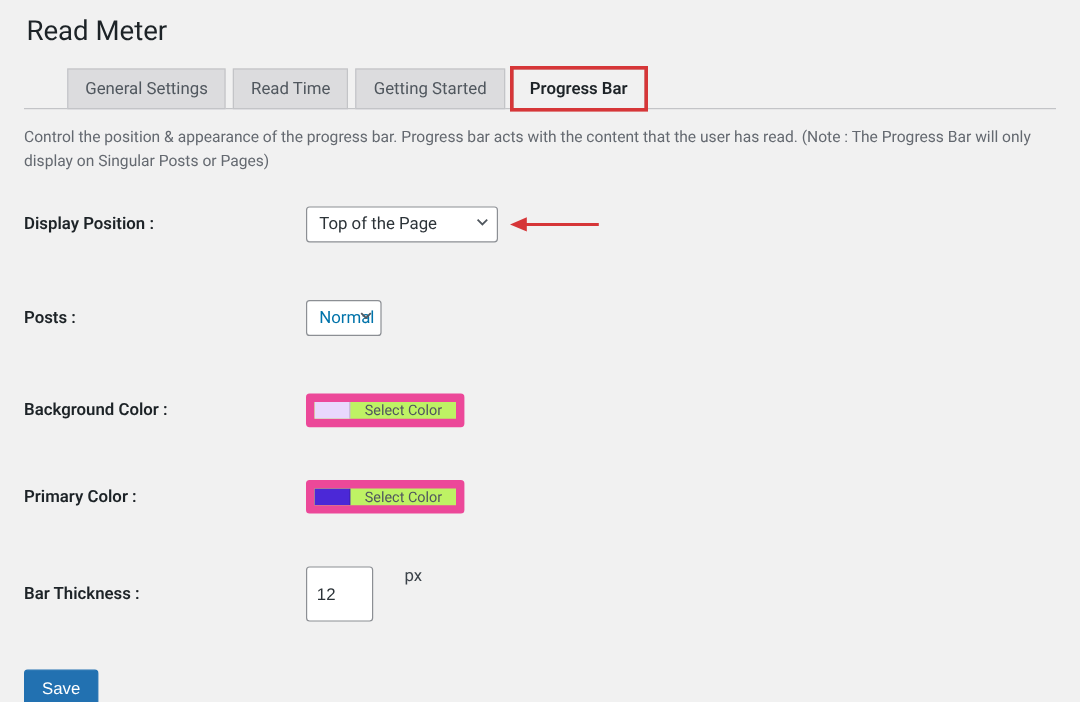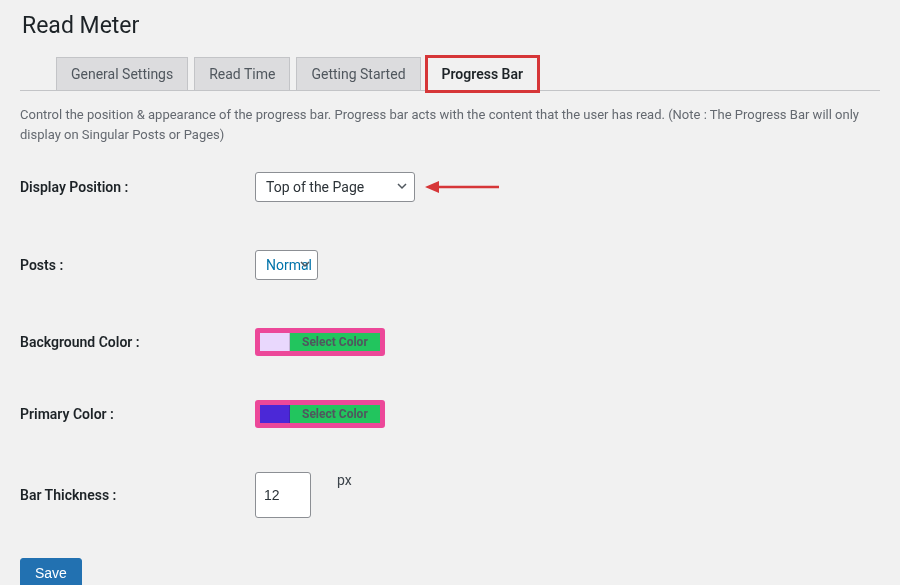--- a/index.html
+++ b/index.html
@@ -100,26 +100,25 @@
       pointer-events: none;
     }
     .arrow-annotation {
       margin-left: 8px;
       display: inline-flex;
       align-items: center;
     }
     .color-field {
       display: inline-flex;
       align-items: center;
-      border: 5px solid #ec4899;
+      border: 7px solid #ec4899;
       border-radius: 3px;
       overflow: hidden;
       height: 28px;
-      background: #22c55e;
-      font-weight: bold;
+      background: #bef264;
     }
     .color-swatch {
       width: 30px;
       height: 100%;
       border-right: 1px solid rgba(0,0,0,0.15);
     }
     .color-text {
       padding: 0 12px;
       font-size: 12px;
       color: #50575e;

